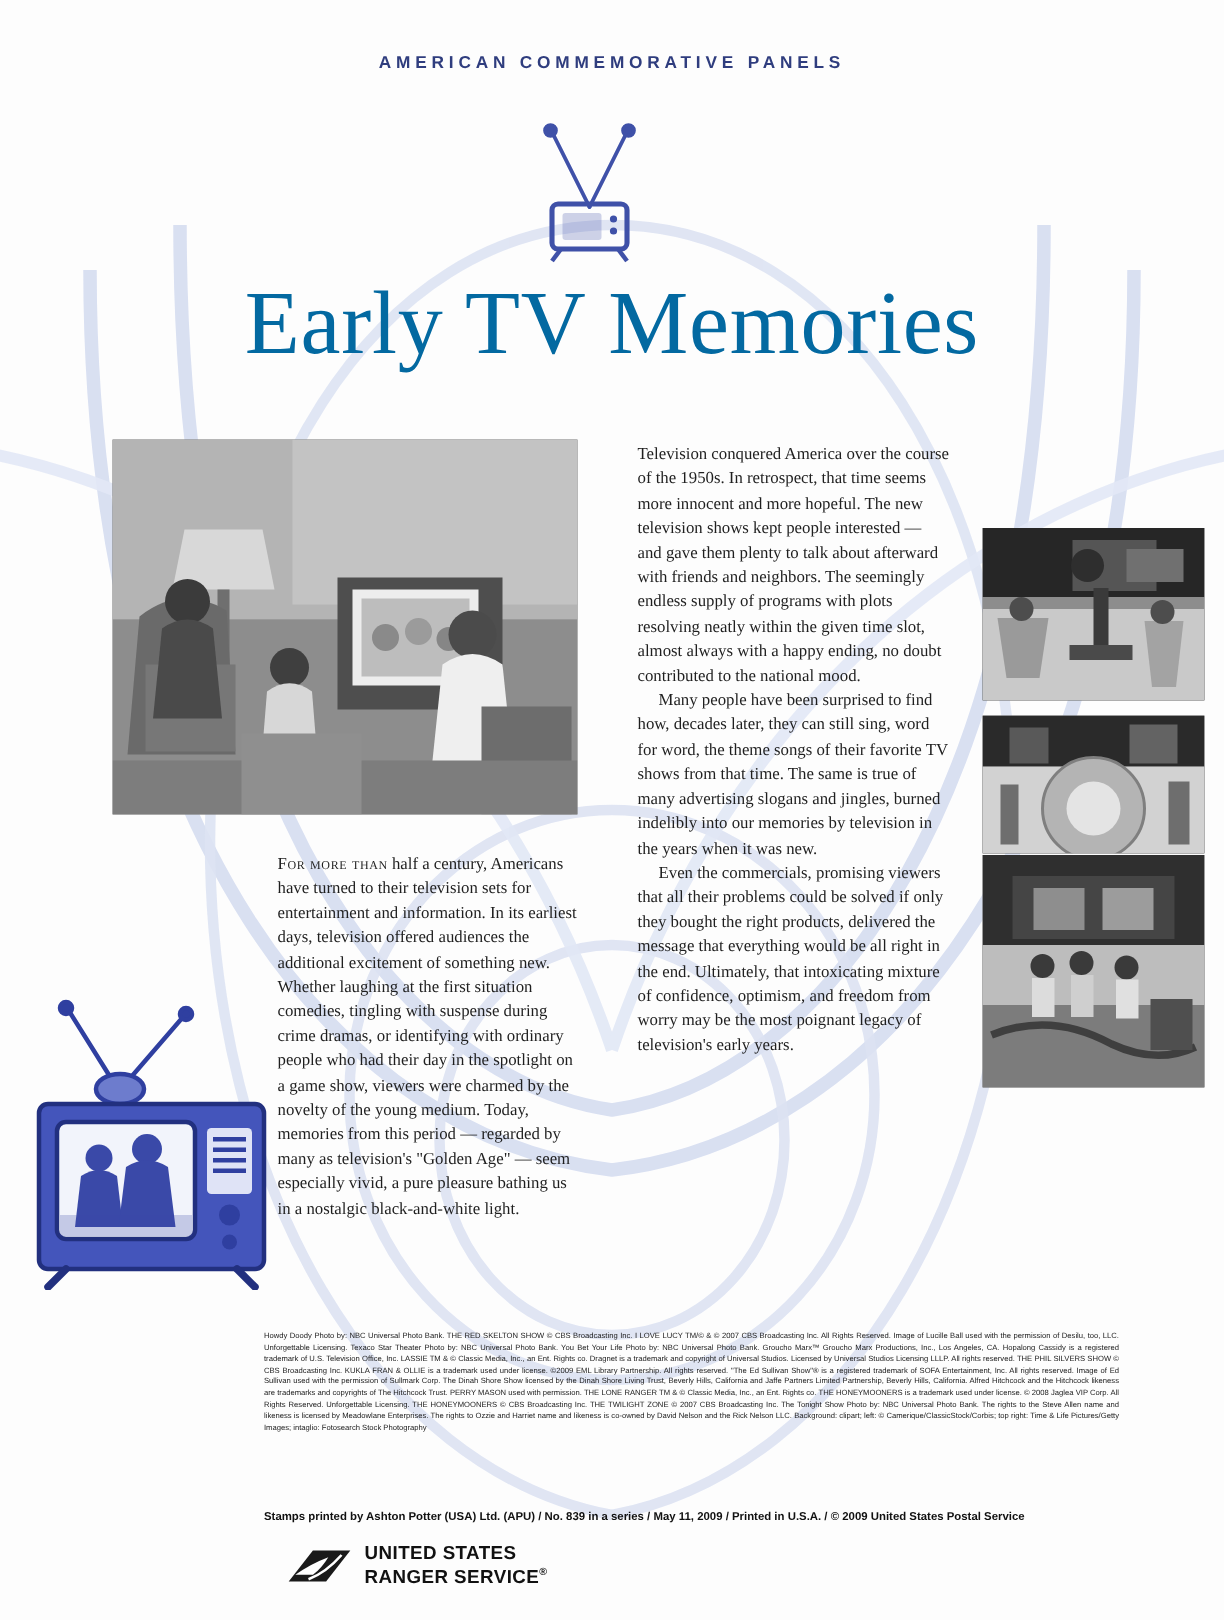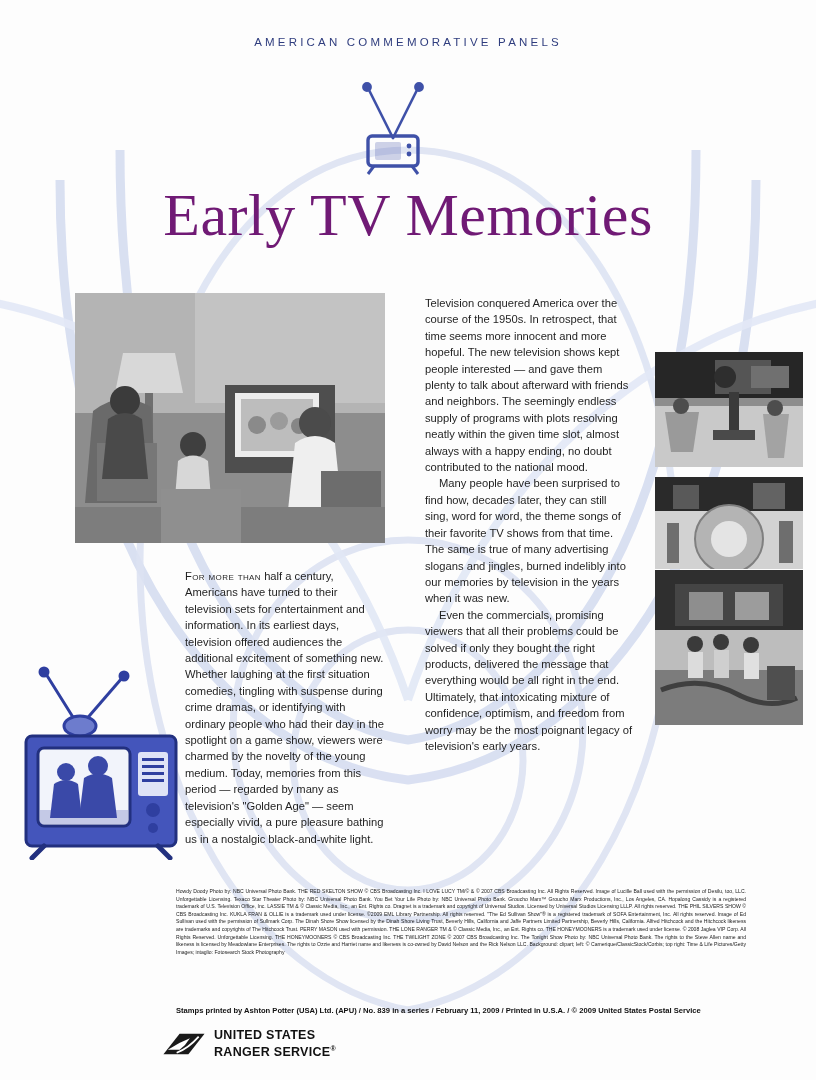--- a/index.html
+++ b/index.html
@@ -32,21 +32,21 @@
   }
 
   
   .header-title {
     position: absolute;
     top: 36px;
     left: 0;
     width: 816px;
     text-align: center;
     font-size: 11.5px;
-    font-weight: normal;
+    font-weight: bold;
     letter-spacing: 3.2px;
     color: #2f3d7e;
   }
 
   
   .tv-logo {
     position: absolute;
     left: 338px;
     top: 82px;
     width: 110px;
@@ -56,21 +56,21 @@
   
   .main-title {
     position: absolute;
     top: 185px;
     left: 0;
     width: 816px;
     text-align: center;
     font-family: "Liberation Serif", serif;
     font-size: 60px;
     line-height: 1;
-    color: #701a75;
+    color: #0369a1;
     letter-spacing: 0.5px;
   }
 
   
   .photo {
     position: absolute;
     background: #7b7b7b;
     overflow: hidden;
   }
   .photo-main {
@@ -102,20 +102,21 @@
   .col {
     position: absolute;
     font-size: 11.2px;
     line-height: 16.4px;
     color: #1f1f1f;
     text-align: left;
   }
   .col p {
     margin: 0;
     text-indent: 14px;
+    font-family: Liberation Serif, serif;
   }
   .col p.first {
     text-indent: 0;
   }
   .col-right {
     left: 425px;
     top: 295px;
     width: 208px;
   }
   .col-left {
@@ -155,21 +156,21 @@
     left: 176px;
     top: 1006px;
     width: 575px;
     font-size: 7.6px;
     font-weight: bold;
     color: #111;
   }
 
   .usps-logo {
     position: absolute;
-    left: 162px;
+    left: 191px;
     top: 1026px;
     width: 300px;
     height: 36px;
     display: flex;
     align-items: center;
   }
   .usps-eagle {
     width: 44px;
     height: 30px;
     margin-right: 8px;
@@ -363,21 +364,21 @@
       <circle cx="135" cy="168" r="5"></circle>
     </g>
     <g stroke="#22307f" stroke-width="5" stroke-linecap="round">
       <line x1="26" y1="186" x2="14" y2="198"></line>
       <line x1="140" y1="186" x2="152" y2="198"></line>
     </g>
   </svg>
 
   <div class="credits">Howdy Doody Photo by: NBC Universal Photo Bank. THE RED SKELTON SHOW © CBS Broadcasting Inc. I LOVE LUCY TM/© &amp; © 2007 CBS Broadcasting Inc. All Rights Reserved. Image of Lucille Ball used with the permission of Desilu, too, LLC. Unforgettable Licensing. Texaco Star Theater Photo by: NBC Universal Photo Bank. You Bet Your Life Photo by: NBC Universal Photo Bank. Groucho Marx™ Groucho Marx Productions, Inc., Los Angeles, CA. Hopalong Cassidy is a registered trademark of U.S. Television Office, Inc. LASSIE TM &amp; © Classic Media, Inc., an Ent. Rights co. Dragnet is a trademark and copyright of Universal Studios. Licensed by Universal Studios Licensing LLLP. All rights reserved. THE PHIL SILVERS SHOW © CBS Broadcasting Inc. KUKLA FRAN &amp; OLLIE is a trademark used under license. ©2009 EML Library Partnership. All rights reserved. "The Ed Sullivan Show"® is a registered trademark of SOFA Entertainment, Inc. All rights reserved. Image of Ed Sullivan used with the permission of Sullmark Corp. The Dinah Shore Show licensed by the Dinah Shore Living Trust, Beverly Hills, California and Jaffe Partners Limited Partnership, Beverly Hills, California. Alfred Hitchcock and the Hitchcock likeness are trademarks and copyrights of The Hitchcock Trust. PERRY MASON used with permission. THE LONE RANGER TM &amp; © Classic Media, Inc., an Ent. Rights co. THE HONEYMOONERS is a trademark used under license. © 2008 Jaglea VIP Corp. All Rights Reserved. Unforgettable Licensing. THE HONEYMOONERS © CBS Broadcasting Inc. THE TWILIGHT ZONE © 2007 CBS Broadcasting Inc. The Tonight Show Photo by: NBC Universal Photo Bank. The rights to the Steve Allen name and likeness is licensed by Meadowlane Enterprises. The rights to Ozzie and Harriet name and likeness is co-owned by David Nelson and the Rick Nelson LLC. Background: clipart; left: © Camerique/ClassicStock/Corbis; top right: Time &amp; Life Pictures/Getty Images; intaglio: Fotosearch Stock Photography</div>
 
-  <div class="footer-line">Stamps printed by Ashton Potter (USA) Ltd. (APU) / No. 839 in a series / February 11, 2009 / Printed in U.S.A. / © 2009 United States Postal Service</div>
+  <div class="footer-line">Stamps printed by Ashton Potter (USA) Ltd. (APU) / No. 839 in a series / May 11, 2009 / Printed in U.S.A. / © 2009 United States Postal Service</div>
 
   <div class="usps-logo">
     <svg class="usps-eagle" viewBox="0 0 60 40">
       <polygon points="2,34 36,34 58,6 24,6" fill="#1a1a1a"></polygon>
       <path d="M8,28 q14,-10 30,-16 q-6,10 -14,16 z" fill="#ffffff"></path>
       <path d="M20,32 q16,-6 30,-22" stroke="#ffffff" stroke-width="2.4" fill="none"></path>
     </svg>
     <div class="usps-text">
       <span>UNITED STATES</span>
       <span class="line2"><span>RANGER SERVICE</span><span class="reg">®</span></span>

